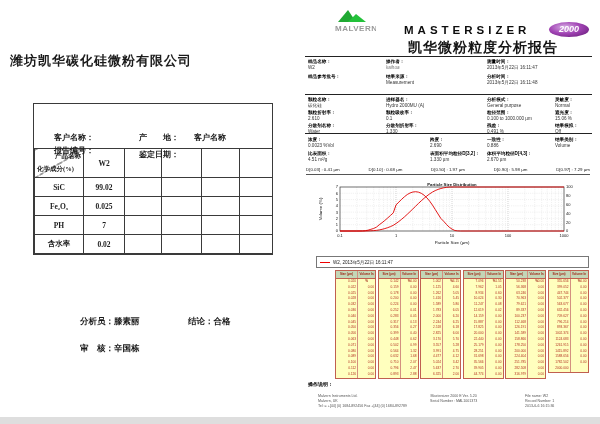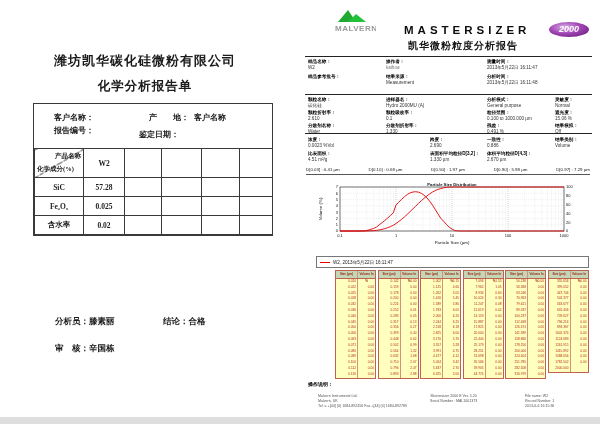--- a/index.html
+++ b/index.html
@@ -1,39 +1,39 @@
 <!DOCTYPE html>
 <html><head>
 <meta charset="utf-8">
 <style>
   html,body{margin:0;padding:0;}
   .page{position:relative;width:600px;height:424px;background:#ffffff;overflow:hidden;
         font-family:"Liberation Sans",sans-serif;color:#111;}
   .abs{position:absolute;}
   
   .chem{font-family:"Liberation Serif",serif;color:#1b1b1b;}
-  .chem-title{font-weight:bold;font-size:13px;letter-spacing:1px;text-align:center;width:270px;left:10px;}
+  .chem-title{font-weight:bold;font-size:13px;letter-spacing:1px;width:270px;left:10px;}
   .chem-box{left:33px;top:103px;width:238px;border:1px solid #3a3a3a;}
   .chem-info{position:relative;height:44px;font-size:8px;font-weight:bold;}
-  .chem-info span{position:absolute;white-space:nowrap;}
+  .chem-info span{position:absolute;white-space:nowrap;margin-top:20px;}
   table.chem-t{border-collapse:collapse;width:100%;table-layout:fixed;}
   table.chem-t td,table.chem-t th{border:1px solid #3a3a3a;font-size:7.5px;font-weight:bold;
       text-align:center;padding:0;height:18px;font-family:"Liberation Serif",serif;}
   tr.chem-head th{height:28px;}
   .diag{position:relative;background:
         linear-gradient(to bottom right,transparent 49.3%,#3a3a3a 49.3%,#3a3a3a 50.7%,transparent 50.7%);}
   .diag .dt{position:absolute;top:3px;right:2px;font-size:6.5px;}
   .diag .db{position:absolute;bottom:3px;left:2px;font-size:6.5px;}
-  .chem-sign{font-size:8.5px;font-weight:bold;white-space:nowrap;}
+  .chem-sign{font-size:8.5px;font-weight:bold;white-space:nowrap;margin-left:25px;}
   
   .mast-word{left:404px;top:24px;font-size:11.5px;font-weight:bold;letter-spacing:4px;color:#0d0d0d;}
   .badge2000{left:549px;top:22px;width:40px;height:15px;border-radius:50%;
      background:radial-gradient(ellipse at 40% 35%,#d9b3e6 0%,#a245b5 45%,#5e1470 100%);
      color:#fff;font-style:italic;font-weight:bold;font-size:9px;text-align:center;line-height:15px;}
-  .psa-title{left:408px;top:39px;font-size:10px;font-weight:bold;color:#151515;letter-spacing:1px;}
+  .psa-title{left:408px;top:39px;font-size:14px;font-weight:bold;color:#151515;letter-spacing:1px;}
   .rline{left:305px;width:287px;background:#222;height:1px;}
   .fld{position:absolute;white-space:nowrap;}
   .fld .lb{font-size:4.6px;font-weight:bold;color:#000;display:block;line-height:6px;}
   .fld .vl{font-size:4.6px;color:#333;display:block;line-height:6px;}
   .dline{left:306px;top:167px;width:284px;display:flex;justify-content:space-between;
          font-size:4.4px;color:#222;border-bottom:1px solid #555;padding-bottom:2px;}
   .legendbox{left:316px;top:256px;width:271px;height:10px;border:1px solid #777;
              font-size:4.6px;color:#222;display:flex;align-items:center;}
   .legendline{display:inline-block;width:10px;height:0;border-top:1px solid #e00;margin:0 3px 0 3px;}
   
@@ -49,26 +49,25 @@
   .opnote{left:308px;top:381px;font-size:5px;font-weight:bold;color:#000;}
   .foot{position:absolute;font-size:3.6px;color:#555;line-height:5px;white-space:nowrap;}
   .graybar{left:0;top:417px;width:600px;height:7px;background:#dedede;}
 </style>
 </head>
 <body>
 
 <div class="page">
 
   <div class="abs chem chem-title" style="top:52px;">潍坊凯华碳化硅微粉有限公司</div>
-  <div class="abs chem chem-title" style="top:78px;font-size:12.5px;">化学分析报告单</div>
 
   <div class="abs chem chem-box">
     <div class="chem-info">
       <span style="left:20px;top:8px;">客户名称：</span>
-      <span style="left:115px;top:8px;">产　　地：</span>
+      <span style="left:105px;top:8px;">产　　地：</span>
       <span style="left:160px;top:8px;">客户名称</span>
       <span style="left:20px;top:21px;">报告编号：</span>
       <span style="left:105px;top:25px;">鉴定日期：</span>
     </div>
     <table class="chem-t">
       <colgroup>
           <col style="width:49px">
           <col style="width:41px">
           <col style="width:37px">
           <col style="width:40px">
@@ -82,29 +81,37 @@
           <span class="db">化学成分(%)</span>
         </th>
         <th>W2</th>
         <th></th>
             <th></th>
         <th></th>
             <th></th>
       </tr>
       <tr>
             <td>SiC</td>
-            <td>57.28</td>
+            <td>99.02</td>
             <td></td>
             <td></td>
             <td></td>
             <td></td>
           </tr>
           <tr>
             <td>Fe₂O₃</td>
             <td>0.025</td>
+            <td></td>
+            <td></td>
+            <td></td>
+            <td></td>
+          </tr>
+          <tr>
+            <td>PH</td>
+            <td>7</td>
             <td></td>
             <td></td>
             <td></td>
             <td></td>
           </tr>
           <tr>
             <td>含水率</td>
             <td>0.02</td>
             <td></td>
             <td></td>

